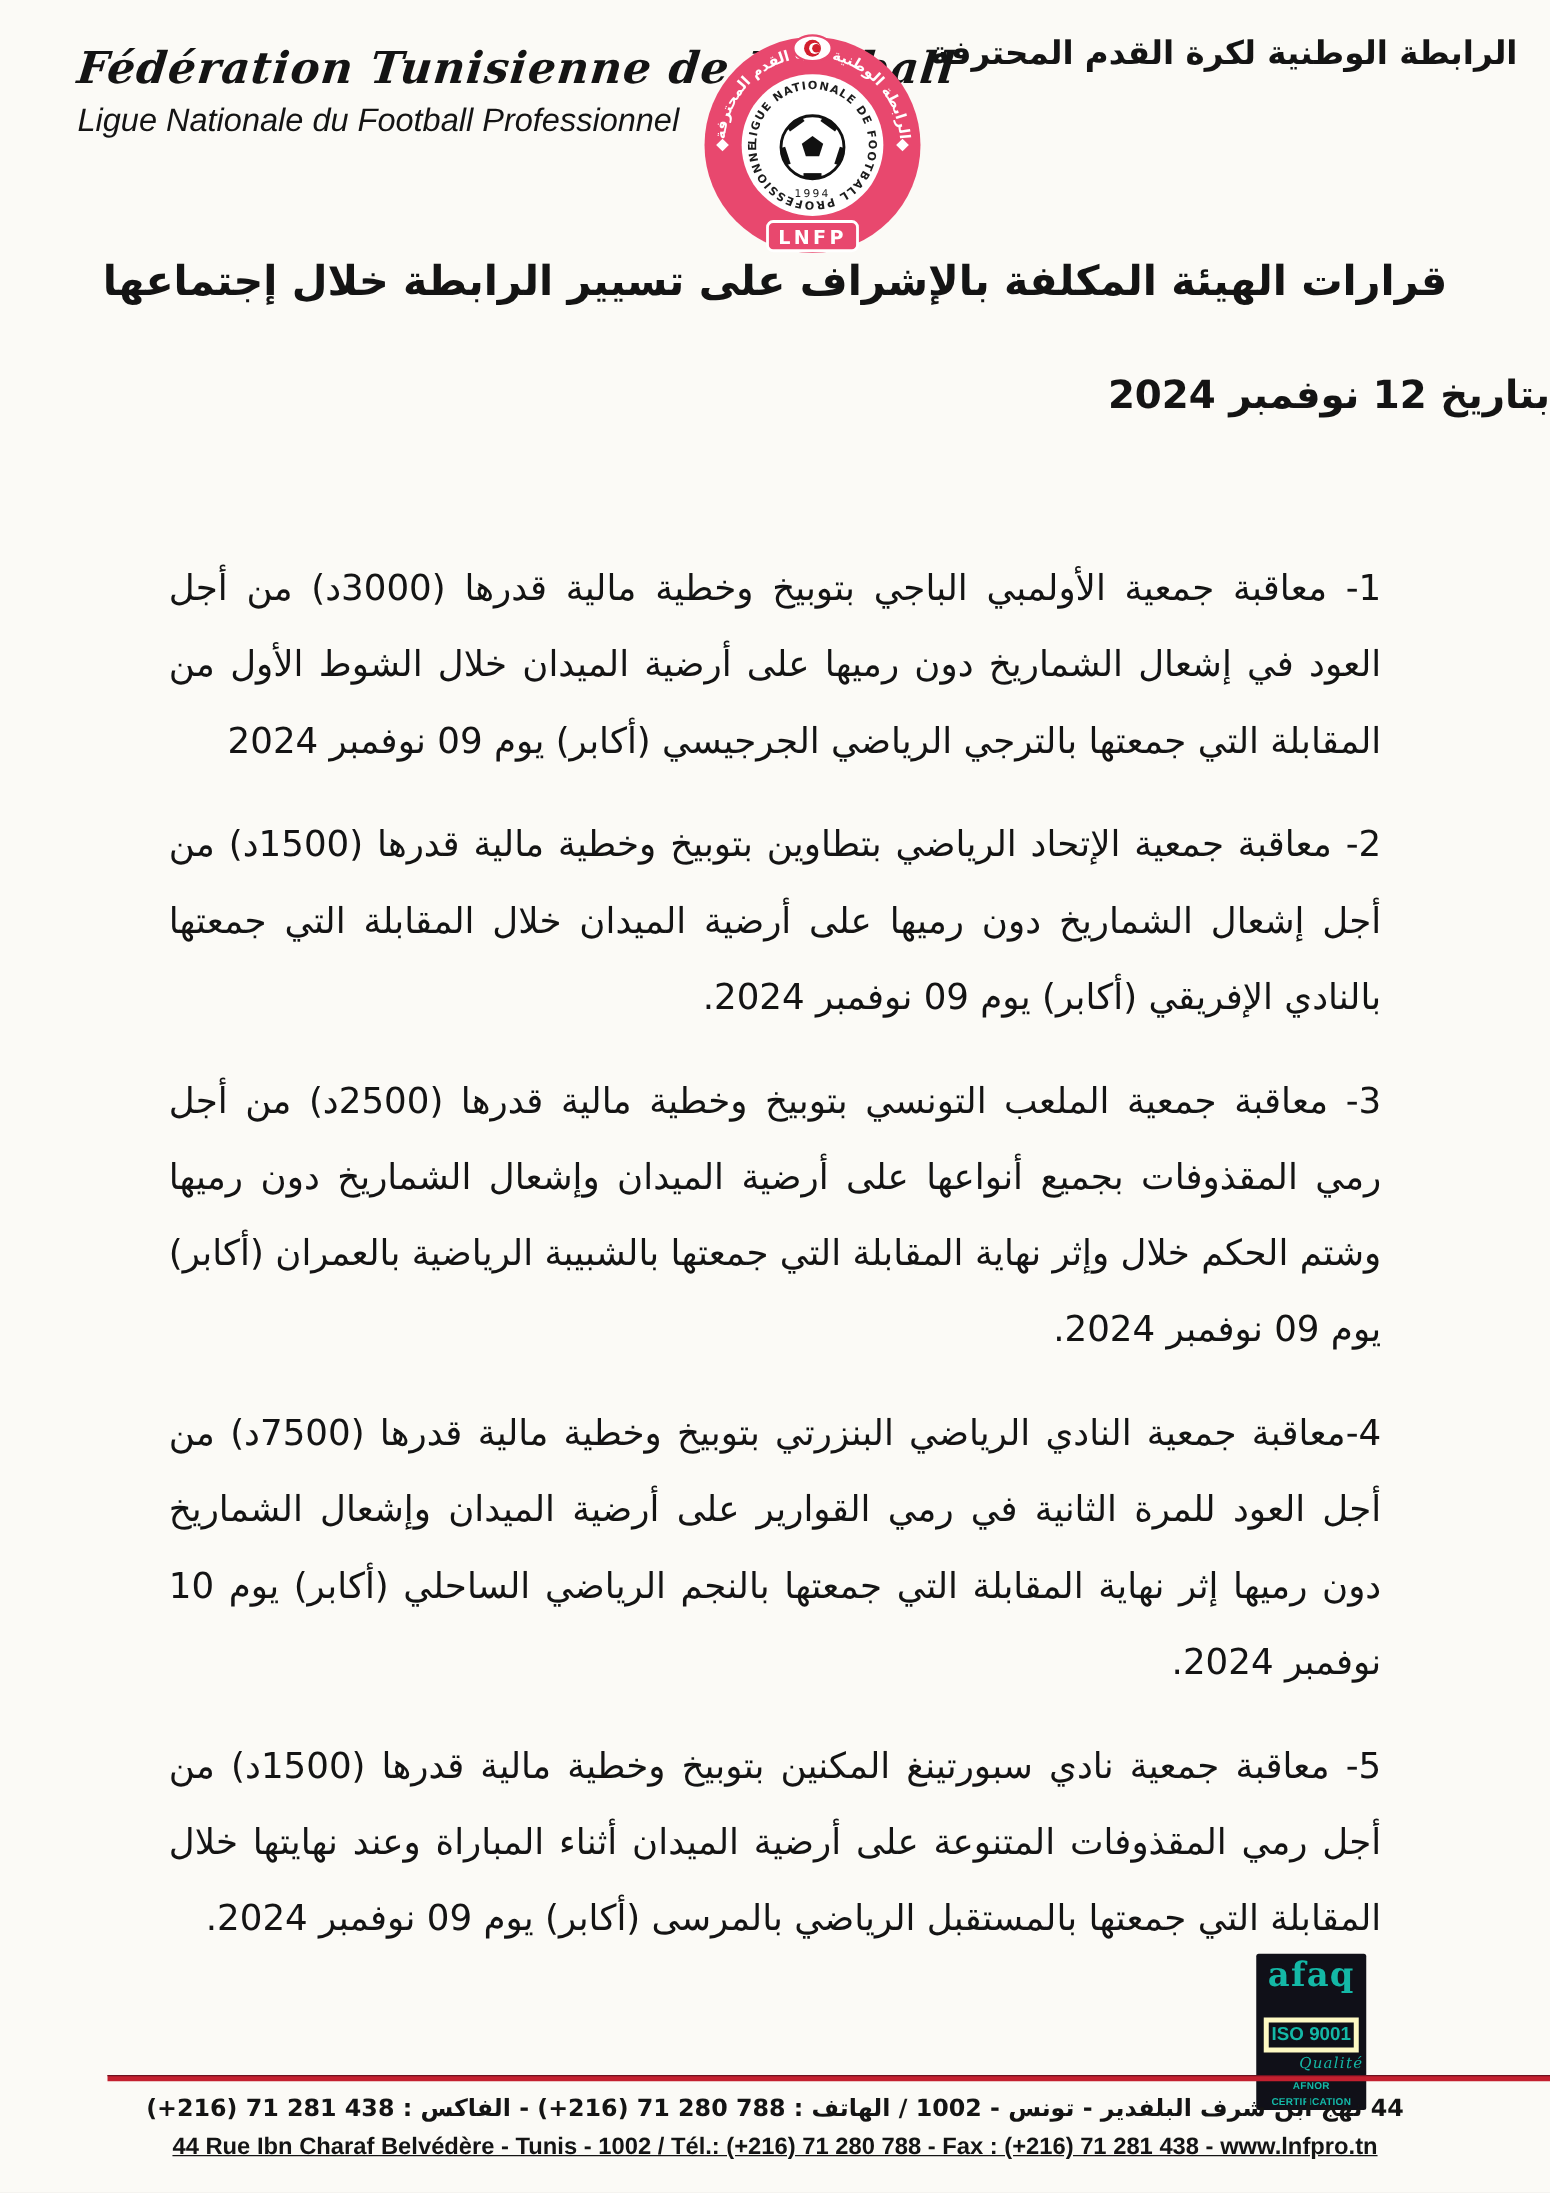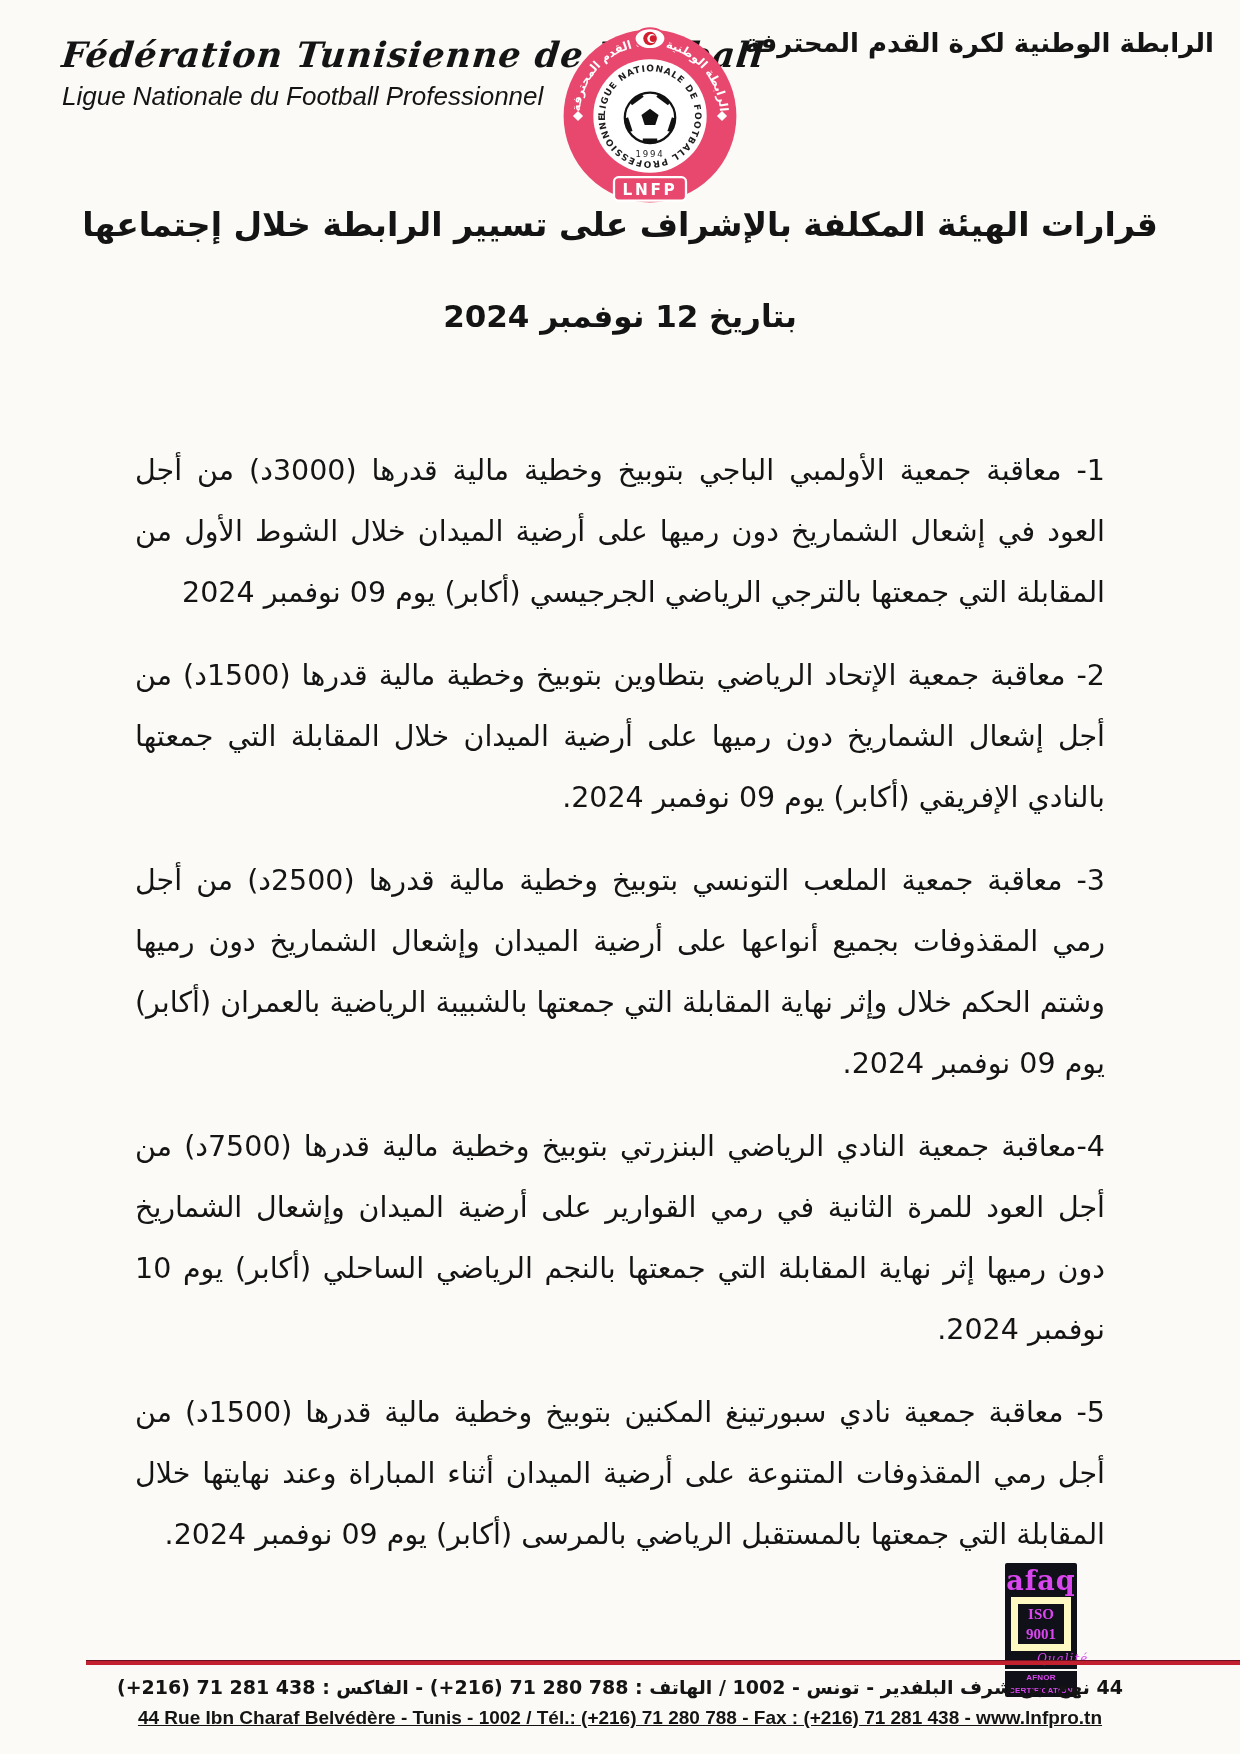--- a/index.html
+++ b/index.html
@@ -21,41 +21,41 @@
   .logo-wrap{position:absolute;left:560px;top:26px;width:180px;height:180px;}
   .org-ar{position:absolute;right:26px;top:26px;width:460px;text-align:center;direction:rtl;}
   .org-ar .ar1{font-size:41px;font-weight:bold;white-space:nowrap;}
   .org-ar .ar2{font-size:26px;font-weight:bold;margin-top:2px;white-space:nowrap;}
   
   .doc-title{
     position:absolute;top:205px;left:0;width:100%;text-align:center;direction:rtl;
     font-size:33px;font-weight:bold;margin:0;
   }
   .doc-date{
-    position:absolute;top:298px;left:0;width:100%;text-align:center;direction:rtl;
+    position:absolute;top:298px;left:0;width:100%;text-align:right;direction:rtl;
     font-size:31px;font-weight:bold;
   }
   
   .decisions{
     position:absolute;top:440px;left:135px;width:970px;direction:rtl;
     font-size:28.5px;line-height:61px;text-align:justify;
   }
   .decisions p{margin:0 0 22px 0;}
   
   .afaq{
-    position:absolute;left:1005px;top:1563px;width:72px;background:#101018;color:#d946ef;
+    position:absolute;left:1005px;top:1563px;width:88px;background:#101018;color:#14b8a6;
     text-align:center;padding:4px 0 0 0;border-radius:2px;
   }
   .afaq-brand{
     font-family:"DejaVu Serif",serif;font-weight:bold;font-size:27px;line-height:27px;
     letter-spacing:1px;
   }
   .afaq-iso{
-    font-family:Liberation Serif, serif;font-weight:bold;font-size:15px;line-height:20px;
-    border:7px solid #fef9c3;margin:3px 6px 2px 6px;
+    font-family:Liberation Sans, sans-serif;font-weight:bold;font-size:15px;line-height:20px;
+    border:4px solid #fef9c3;margin:20px 6px 2px 6px;
   }
   .afaq-quality{
     font-family:"DejaVu Serif",serif;font-style:italic;font-size:12px;line-height:13px;letter-spacing:1px;padding-left:32px;
   }
   .afaq-afnor{
     font-family:"Liberation Sans",sans-serif;font-weight:bold;font-size:8px;line-height:13px;
     border-top:2px solid #fbfaf6;margin-top:3px;letter-spacing:0.2px;
   }
   
   .footer-divider{

